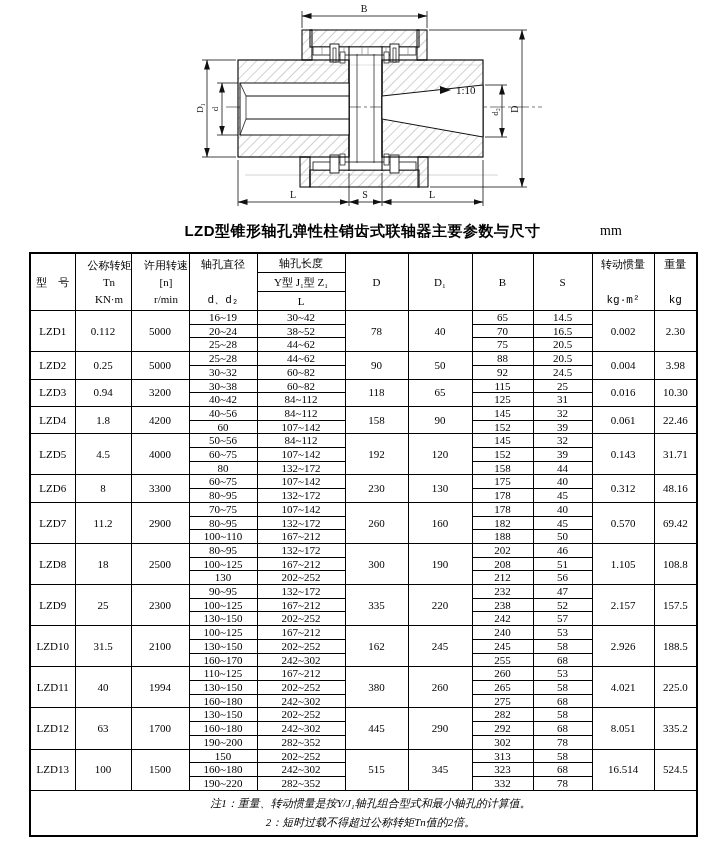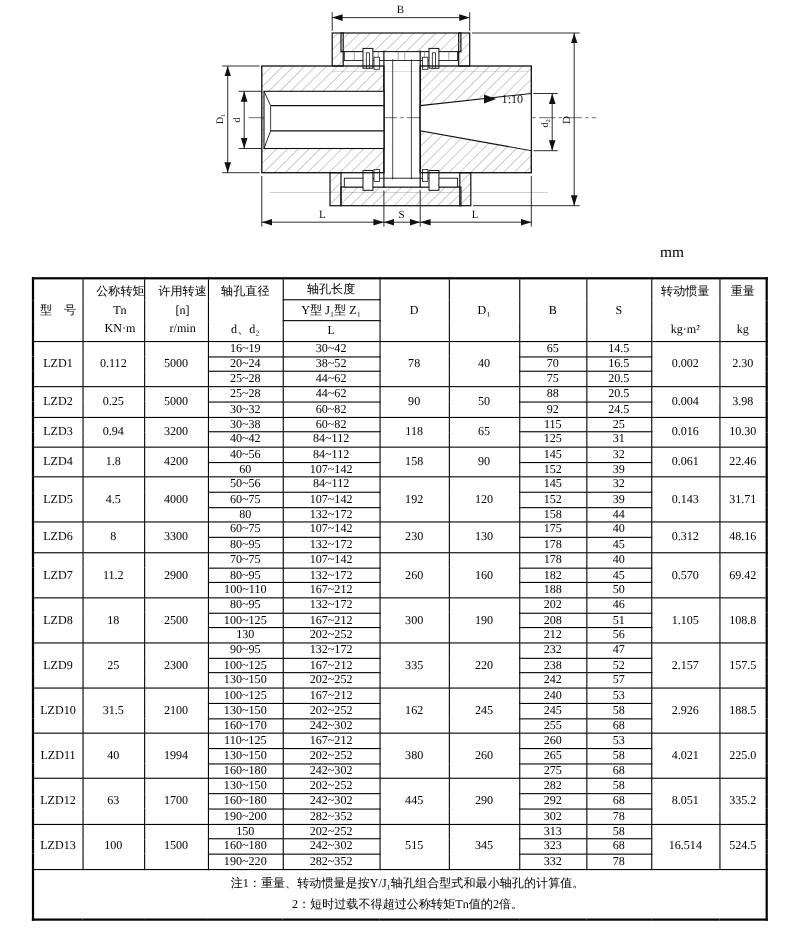--- a/index.html
+++ b/index.html
@@ -30,29 +30,29 @@
   }
   table.spec th, table.spec td{
     border:1px solid #000;text-align:center;vertical-align:middle;
     padding:0;font-size:11px;overflow:hidden;white-space:nowrap;
   }
   thead th{font-weight:normal;height:18px;line-height:16px;}
   thead .stack div{line-height:17px;margin-left:12px;}
   thead .split{height:100%;}
   thead .split .flex{
     display:flex;flex-direction:column;justify-content:space-between;
-    height:51px;padding:2px 0;
+    height:51px;padding:2px 0;font-family:Liberation Mono, monospace;
   }
   tbody td{height:12.7px;line-height:12.7px;font-size:10.8px;}
   tr.group-start td{border-top:1.4px solid #000;}
   tfoot td{
     text-align:left;height:44px;vertical-align:middle;
     font-size:11.3px;border:1px solid #000;
   }
-  tfoot .note-line{line-height:19px;padding-left:14px;}
+  tfoot .note-line{line-height:19px;padding-left:14px;font-style:italic;}
   tfoot .note-line.second{}
 </style>
 </head>
 <body>
 
 <div class="drawing-wrap">
 <svg width="725" height="220" viewBox="0 0 725 220" font-family="Liberation Serif, DejaVu Serif, serif">
   <defs>
     <pattern id="hatch" width="7" height="7" patternUnits="userSpaceOnUse" patternTransform="rotate(45)">
       <line x1="0" y1="0" x2="0" y2="7" stroke="#8a8a8a" stroke-width="0.8"></line>
@@ -167,20 +167,21 @@
     <line x1="349" y1="202" x2="382" y2="202" marker-start="url(#ar)" marker-end="url(#ar)"></line>
     <line x1="382" y1="202" x2="483" y2="202" marker-start="url(#ar)" marker-end="url(#ar)"></line>
     <text x="293" y="198" font-size="10" text-anchor="middle" stroke="none" fill="#111">L</text>
     <text x="365" y="198" font-size="10" text-anchor="middle" stroke="none" fill="#111">S</text>
     <text x="432" y="198" font-size="10" text-anchor="middle" stroke="none" fill="#111">L</text>
   </g>
 </svg>
 </div>
 
 <div class="title-row">
+  <div class="doc-title">LZD型锥形轴孔弹性柱销齿式联轴器主要参数与尺寸</div>
   <div class="unit-label">mm</div>
 </div>
 
 <table class="spec">
   <colgroup>
     <col style="width:45px">
       <col style="width:56px">
       <col style="width:58px">
     <col style="width:68px">
       <col style="width:88px">

